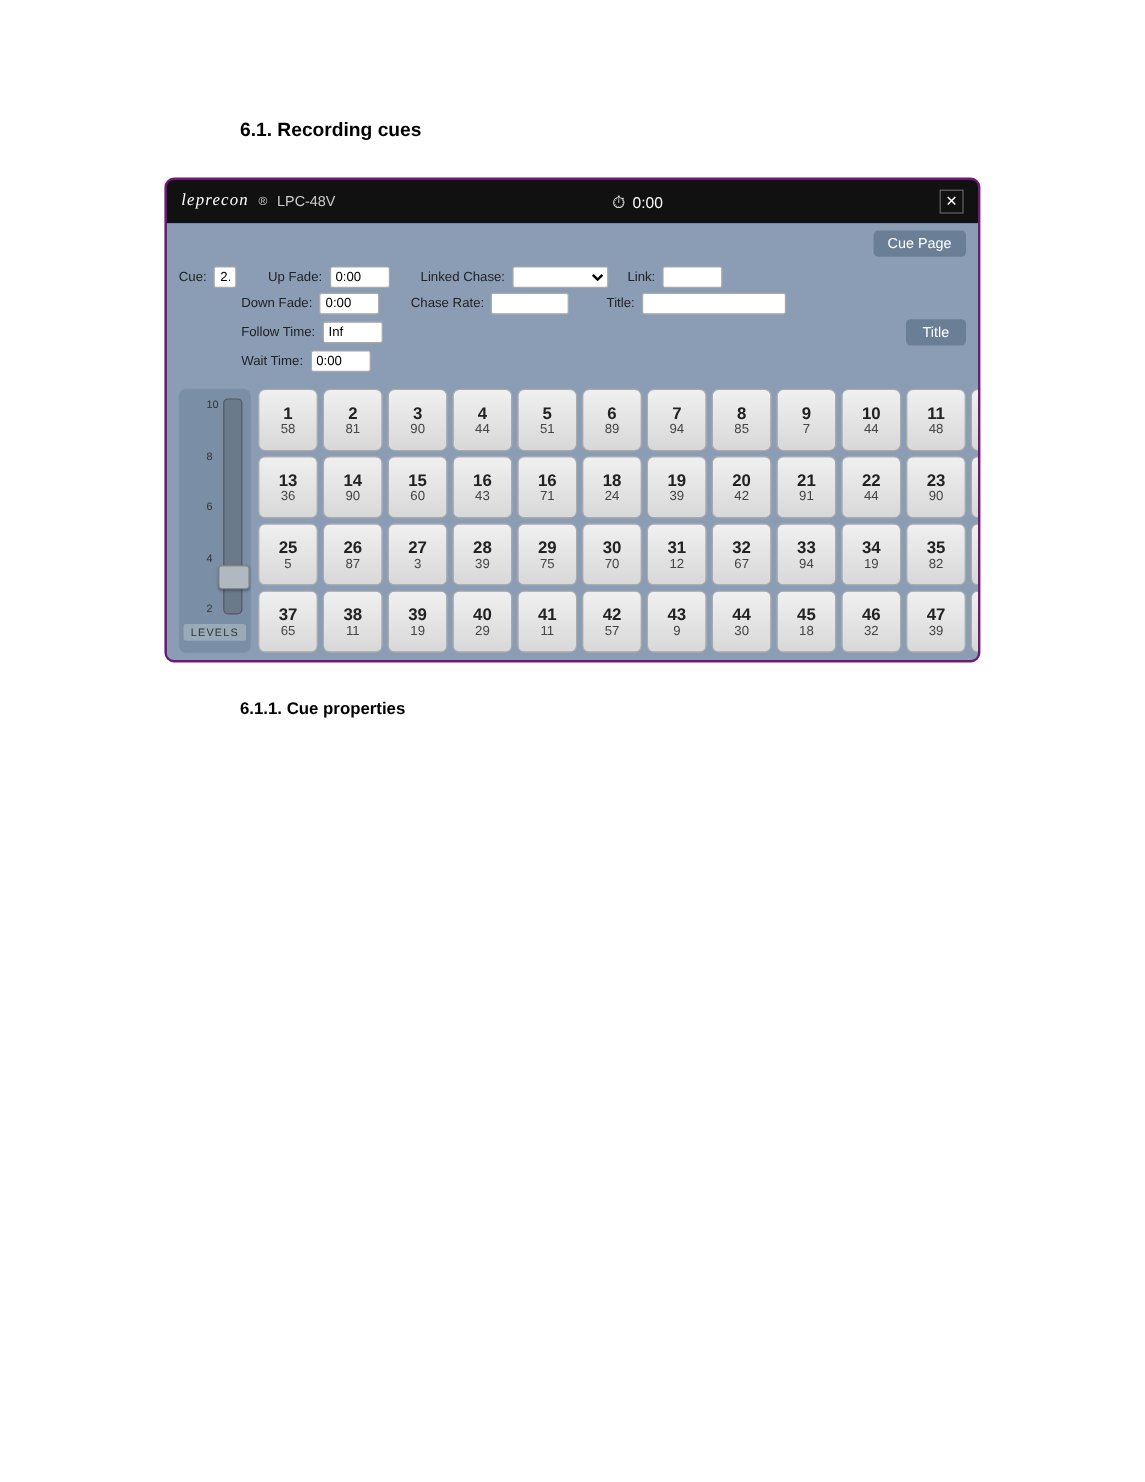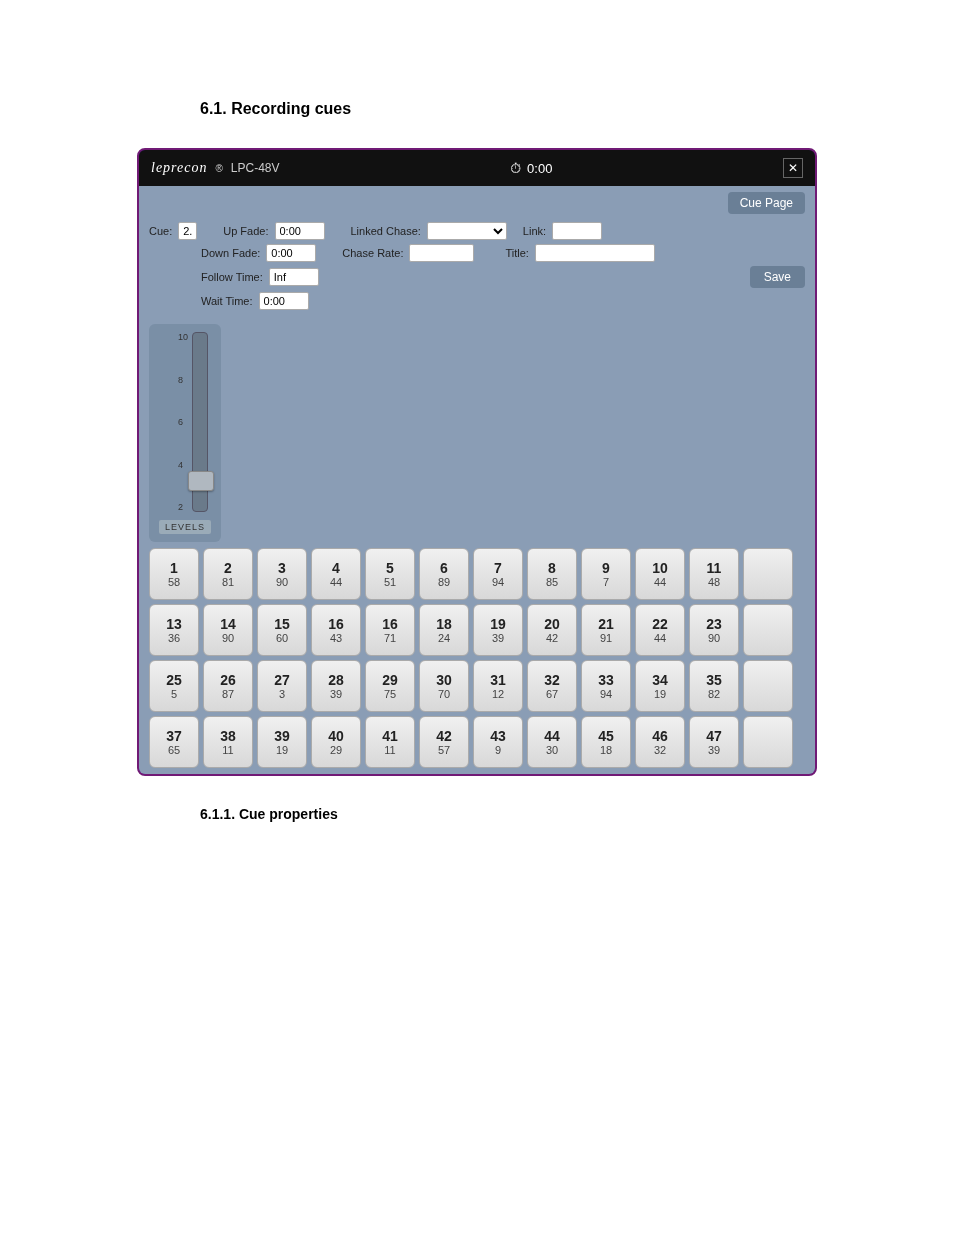--- a/index.html
+++ b/index.html
@@ -227,21 +227,20 @@
       font-size: 12px;
       cursor: pointer;
       margin-left: auto;
     }
 
     
     .main-panel {
       display: flex;
       gap: 6px;
       margin-top: 6px;
-      flex-direction: column;
     }
 
     
     .fader-section {
       background: #7a8fa6;
       border-radius: 6px;
       width: 72px;
       display: flex;
       flex-direction: column;
       align-items: center;
@@ -403,21 +402,21 @@
           <input class="prop-input prop-input-medium" type="text" value="" style="">
 
           <span style="margin-left:25px;" class="prop-label">Title:</span>
           <input class="prop-input prop-input-wide" style="width: 120px;" type="text" value="">
         </div>
 
         <div class="props-row">
           <span style="margin-left:52px;" class="prop-label">Follow Time:</span>
           <input class="prop-input" type="text" value="Inf" style="">
           <div style="flex:1"></div>
-          <button class="save-btn">Save</button>
+          <button class="save-btn">Title</button>
         </div>
 
         <div class="props-row">
           <span style="margin-left:52px;" class="prop-label">Wait Time:</span>
           <input class="prop-input" type="text" value="0:00" style="">
         </div>
       </div>
 
       <div class="main-panel">
 

